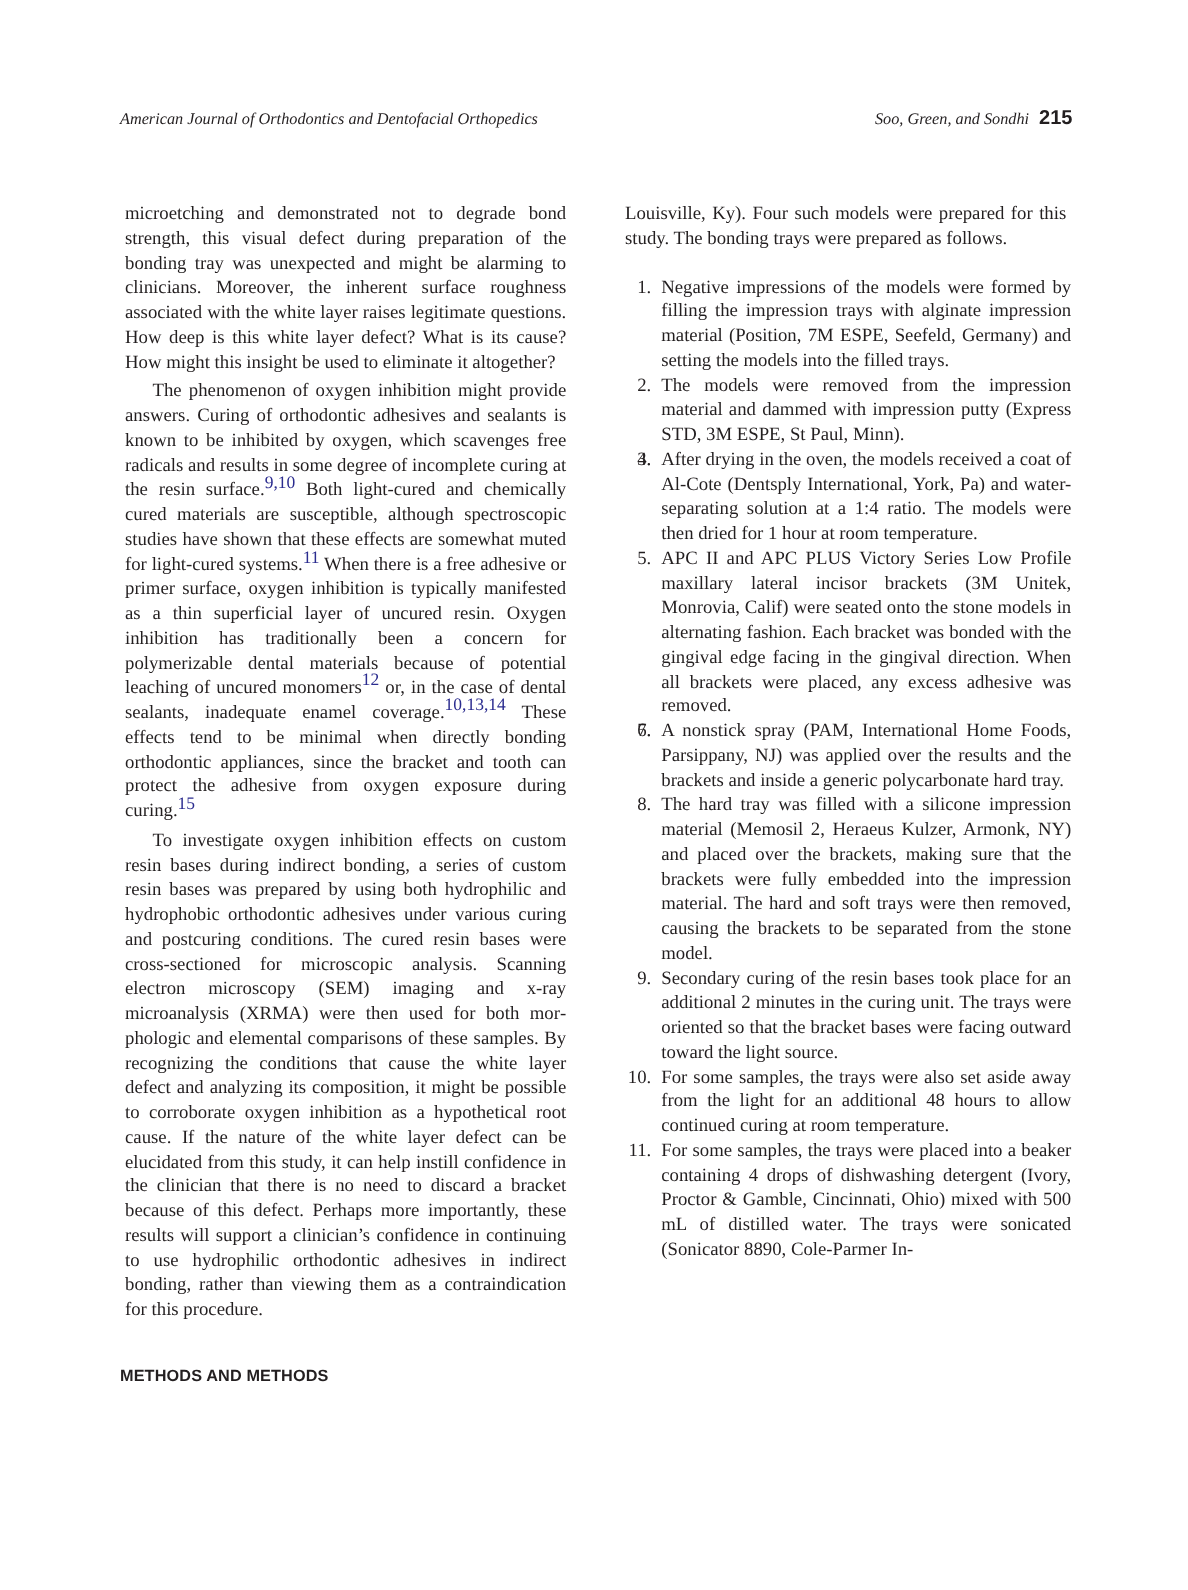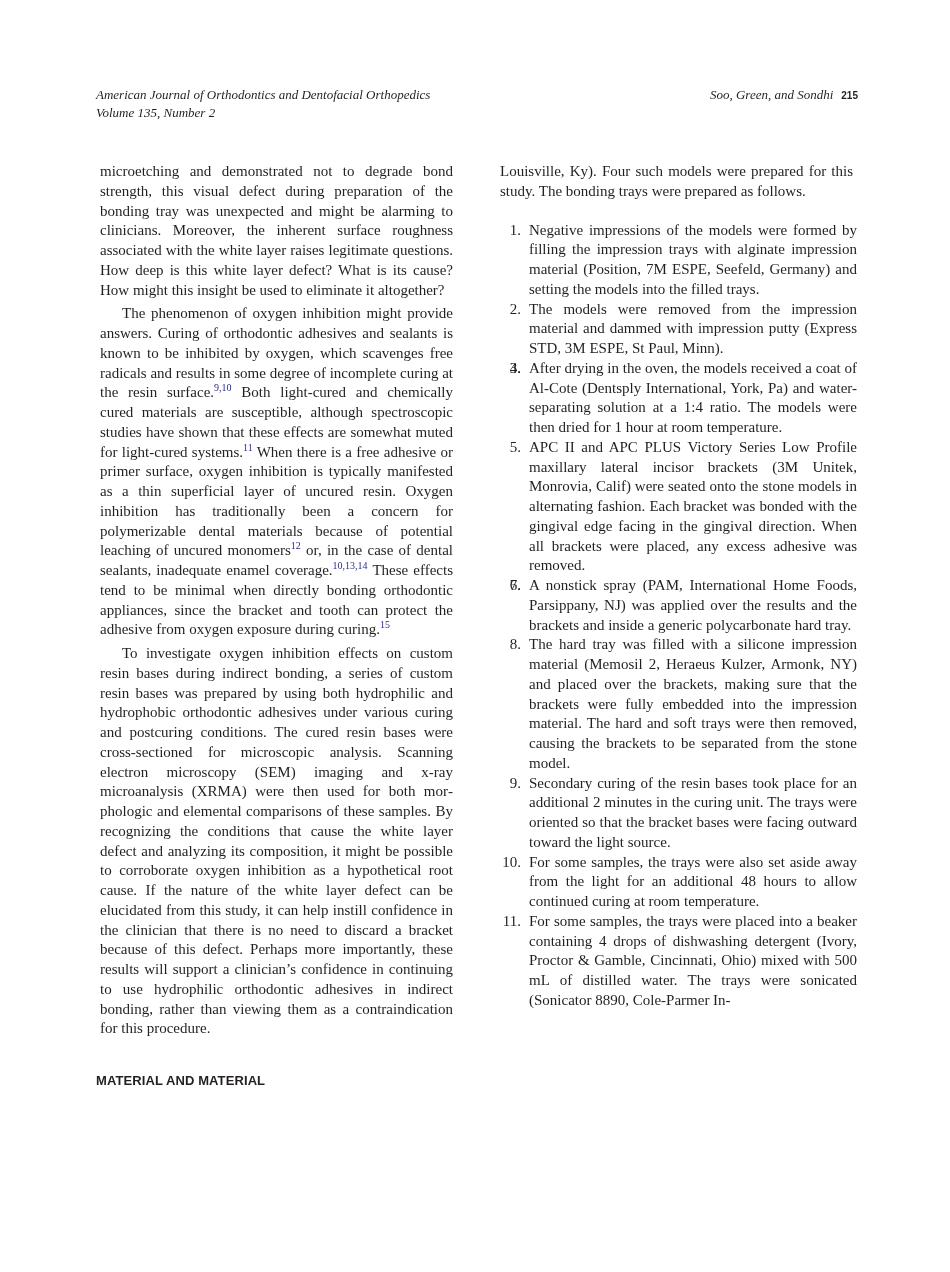--- a/index.html
+++ b/index.html
@@ -1,52 +1,51 @@
 <!DOCTYPE html>
 <html><head>
 <meta charset="utf-8">
 <style>
   html, body { margin: 0; padding: 0; background: #ffffff; }
   body { width: 950px; height: 1272px; position: relative; overflow: hidden; color: #231f20; }
   .page { position: absolute; left: 0; top: 16px; width: 950px; height: 1272px; }
   .header { position: absolute; left: 96px; top: 70px; width: 762px; font-family: "Liberation Serif", serif; font-style: italic; font-size: 13px; line-height: 18px; color: #231f20; }
   .header-left { position: absolute; left: 0; top: 0; }
   .header-right { position: absolute; right: 0; top: 0; white-space: nowrap; }
-  .page-number { font-family: "Liberation Sans", sans-serif; font-style: normal; font-weight: bold; font-size: 10px; margin-left: 8px; }
+  .page-number { font-family: "Liberation Sans", sans-serif; font-style: normal; font-weight: bold; font-size: 16px; margin-left: 8px; }
   .col { position: absolute; top: 142px; font-family: "Liberation Serif", serif; font-size: 15px; line-height: 19.75px; color: #231f20; }
   .col-left { left: 96px; width: 361px; }
   .col-right { left: 496px; width: 361px; }
   p { margin: 4px; text-align: justify; hyphens: manual; }
   p.indent { text-indent: 22px; }
-  sup { font-size: 10px; color: #2b2c8f; line-height: 0; vertical-align: 6px; font-family: Liberation Serif, serif; }
+  sup { font-size: 14px; color: #2b2c8f; line-height: 0; vertical-align: 6px; font-family: Liberation Serif, serif; }
   .section-heading { font-family: "Liberation Sans", sans-serif; font-weight: bold; font-size: 13px; margin: 33px 0 8px 0; letter-spacing: 0.1px; line-height: 18px; }
   ol.steps { list-style: none; margin: 19px 0 0 0; padding: 0; }
   ol.steps li { position: relative; padding-left: 33px; text-align: justify; }
   ol.steps li .num { position: absolute; left: 0; width: 25px; text-align: right; }
 </style>
 </head>
 <body>
 
 <div class="page">
 
   <div class="header">
     <div class="header-left">
       <div>American Journal of Orthodontics and Dentofacial Orthopedics</div>
-      <div>Volume 135, Number 2</div>
     </div>
     <div class="header-right">
       <span>Soo, Green, and Sondhi</span><span class="page-number">215</span>
     </div>
   </div>
 
   <div class="col col-left">
     <p>microetching and demonstrated not to degrade bond strength, this visual defect during preparation of the bonding tray was unexpected and might be alarming to clinicians. Moreover, the inherent surface roughness associated with the white layer raises legitimate ques­tions. How deep is this white layer defect? What is its cause? How might this insight be used to eliminate it altogether?</p>
     <p class="indent"><span>The phenomenon of oxygen inhibition might pro­vide answers. Curing of orthodontic adhesives and sealants is known to be inhibited by oxygen, which scavenges free radicals and results in some degree of incomplete curing at the resin surface.</span><sup>9,10</sup><span> Both light-cured and chemically cured materials are susceptible, although spectroscopic studies have shown that these effects are somewhat muted for light-cured systems.</span><sup>11</sup><span> When there is a free adhesive or primer surface, oxygen inhibition is typically manifested as a thin superficial layer of uncured resin. Oxygen inhibition has tradition­ally been a concern for polymerizable dental materials because of potential leaching of uncured monomers</span><sup>12</sup><span> or, in the case of dental sealants, inadequate enamel coverage.</span><sup>10,13,14</sup><span> These effects tend to be minimal when directly bonding orthodontic appliances, since the bracket and tooth can protect the adhesive from oxygen exposure during curing.</span><sup>15</sup></p>
     <p class="indent">To investigate oxygen inhibition effects on custom resin bases during indirect bonding, a series of custom resin bases was prepared by using both hydrophilic and hydrophobic orthodontic adhesives under various cur­ing and postcuring conditions. The cured resin bases were cross-sectioned for microscopic analysis. Scan­ning electron microscopy (SEM) imaging and x-ray microanalysis (XRMA) were then used for both mor­phologic and elemental comparisons of these samples. By recognizing the conditions that cause the white layer defect and analyzing its composition, it might be possible to corroborate oxygen inhibition as a hypo­thetical root cause. If the nature of the white layer defect can be elucidated from this study, it can help instill confidence in the clinician that there is no need to discard a bracket because of this defect. Perhaps more importantly, these results will support a clinician’s confidence in continuing to use hydrophilic orthodontic adhesives in indirect bonding, rather than viewing them as a contraindication for this procedure.</p>
-    <div class="section-heading">MATERIAL AND MATERIAL</div>
+    <div class="section-heading">METHODS AND METHODS</div>
   </div>
 
   <div class="col col-right">
     <p>Louisville, Ky). Four such models were prepared for this study. The bonding trays were prepared as follows.</p>
     <ol class="steps">
       <li><span class="num">1.</span><span>Negative impressions of the models were formed by filling the impression trays with alginate im­pression material (Position, 7M ESPE, Seefeld, Germany) and setting the models into the filled trays.</span></li>
       <li><span class="num">2.</span><span>The models were removed from the impression material and dammed with impression putty (Ex­press STD, 3M ESPE, St Paul, Minn).</span></li>
       <li><span class="num">3.</span></li>
       <li><span class="num">4.</span><span>After drying in the oven, the models received a coat of Al-Cote (Dentsply International, York, Pa) and water-separating solution at a 1:4 ratio. The models were then dried for 1 hour at room temperature.</span></li>
       <li><span class="num">5.</span><span>APC II and APC PLUS Victory Series Low Profile maxillary lateral incisor brackets (3M Unitek, Monrovia, Calif) were seated onto the stone models in alternating fashion. Each bracket was bonded with the gingival edge facing in the gingival direction. When all brackets were placed, any excess adhesive was removed.</span></li>

